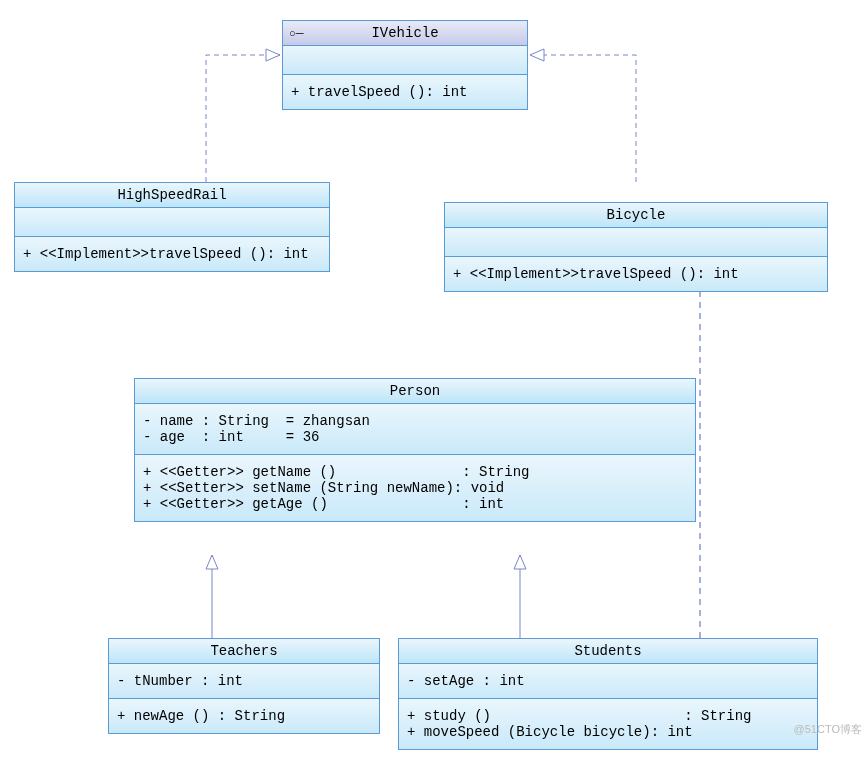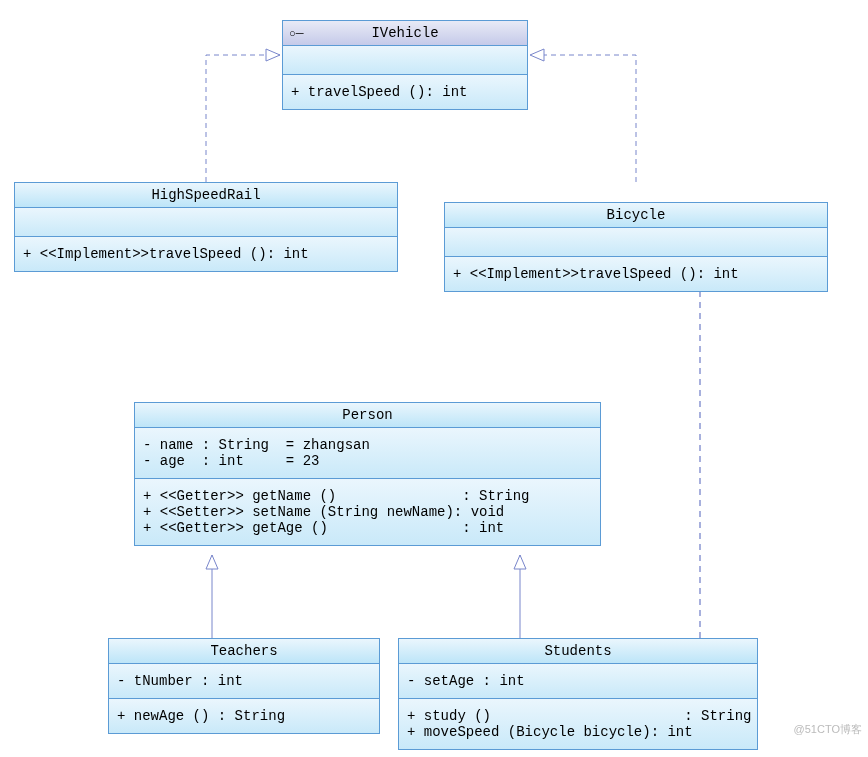--- a/index.html
+++ b/index.html
@@ -97,68 +97,68 @@
   <div class="title-row">
     <span class="lolli">○─</span>
     <span>IVehicle</span>
   </div>
   <div class="section empty"></div>
   <div class="section">
     <div>+ travelSpeed (): int</div>
   </div>
 </div>
 
-<div class="uml-box" style="left:14px; top:182px; width:384px;">
+<div class="uml-box" style="left:14px; top:182px; width:316px;">
   <div class="title-row">
     <span>HighSpeedRail</span>
   </div>
   <div class="section empty"></div>
   <div class="section">
     <div>+ &lt;&lt;Implement&gt;&gt;travelSpeed (): int</div>
   </div>
 </div>
 
 <div class="uml-box" style="left:444px; top:182px; width:384px;margin-top:20px;">
   <div class="title-row">
     <span>Bicycle</span>
   </div>
   <div class="section empty"></div>
   <div class="section">
     <div>+ &lt;&lt;Implement&gt;&gt;travelSpeed (): int</div>
   </div>
 </div>
 
-<div class="uml-box" style="left:134px; top:378px; width:467px;margin-top:24px;">
+<div class="uml-box" style="left:134px; top:378px; width:562px;">
   <div class="title-row">
     <span>Person</span>
   </div>
   <div class="section">
     <div>- name : String  = zhangsan</div>
-    <div>- age  : int     = 23</div>
+    <div>- age  : int     = 36</div>
   </div>
   <div class="section">
     <div>+ &lt;&lt;Getter&gt;&gt; getName ()               : String</div>
     <div>+ &lt;&lt;Setter&gt;&gt; setName (String newName): void</div>
     <div>+ &lt;&lt;Getter&gt;&gt; getAge ()                : int</div>
   </div>
 </div>
 
 <div class="uml-box" style="left:108px; top:638px; width:272px;">
   <div class="title-row">
     <span>Teachers</span>
   </div>
   <div class="section">
     <div>- tNumber : int</div>
   </div>
   <div class="section">
     <div>+ newAge () : String</div>
   </div>
 </div>
 
-<div class="uml-box" style="left:398px; top:638px; width:360px;">
+<div class="uml-box" style="left:398px; top:638px; width:420px;">
   <div class="title-row">
     <span>Students</span>
   </div>
   <div class="section">
     <div>- setAge : int</div>
   </div>
   <div class="section">
     <div>+ study ()                       : String</div>
     <div>+ moveSpeed (Bicycle bicycle): int</div>
   </div>

